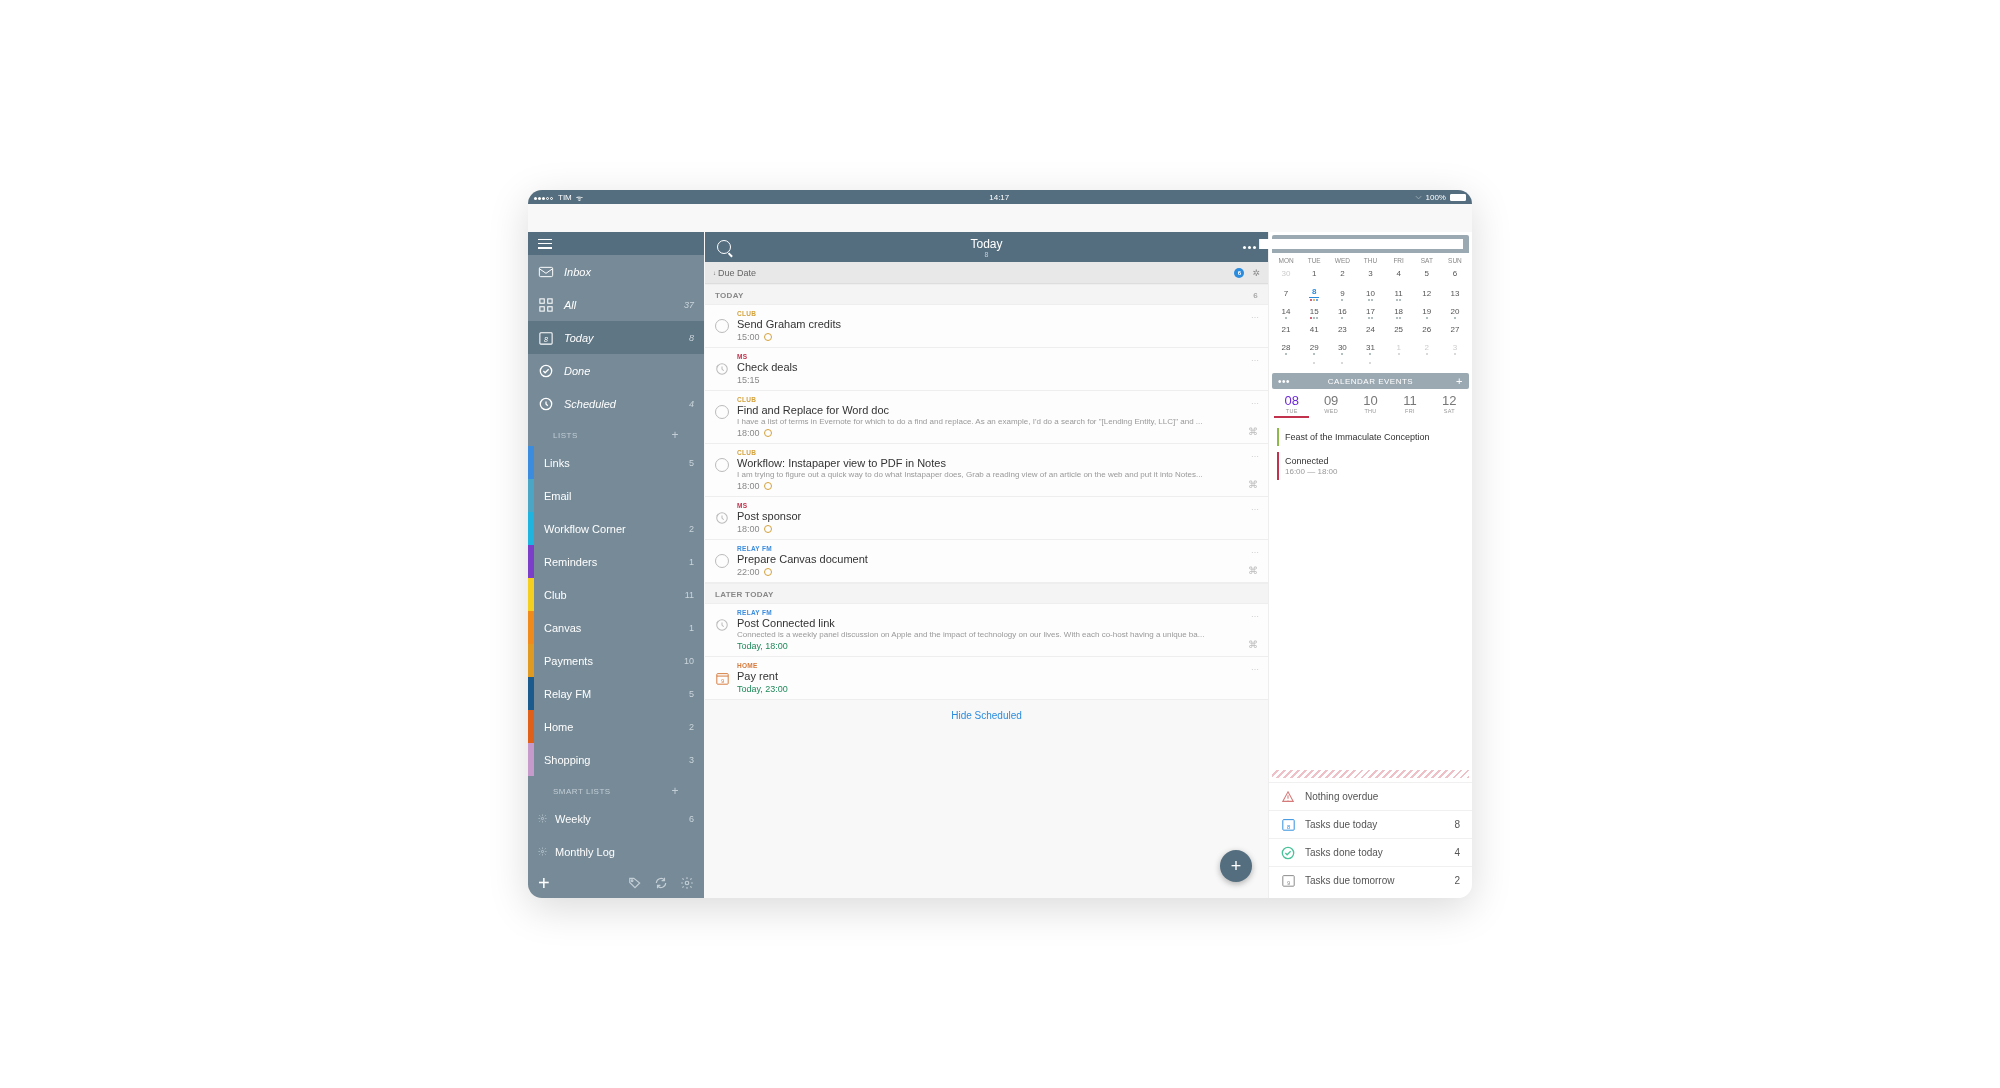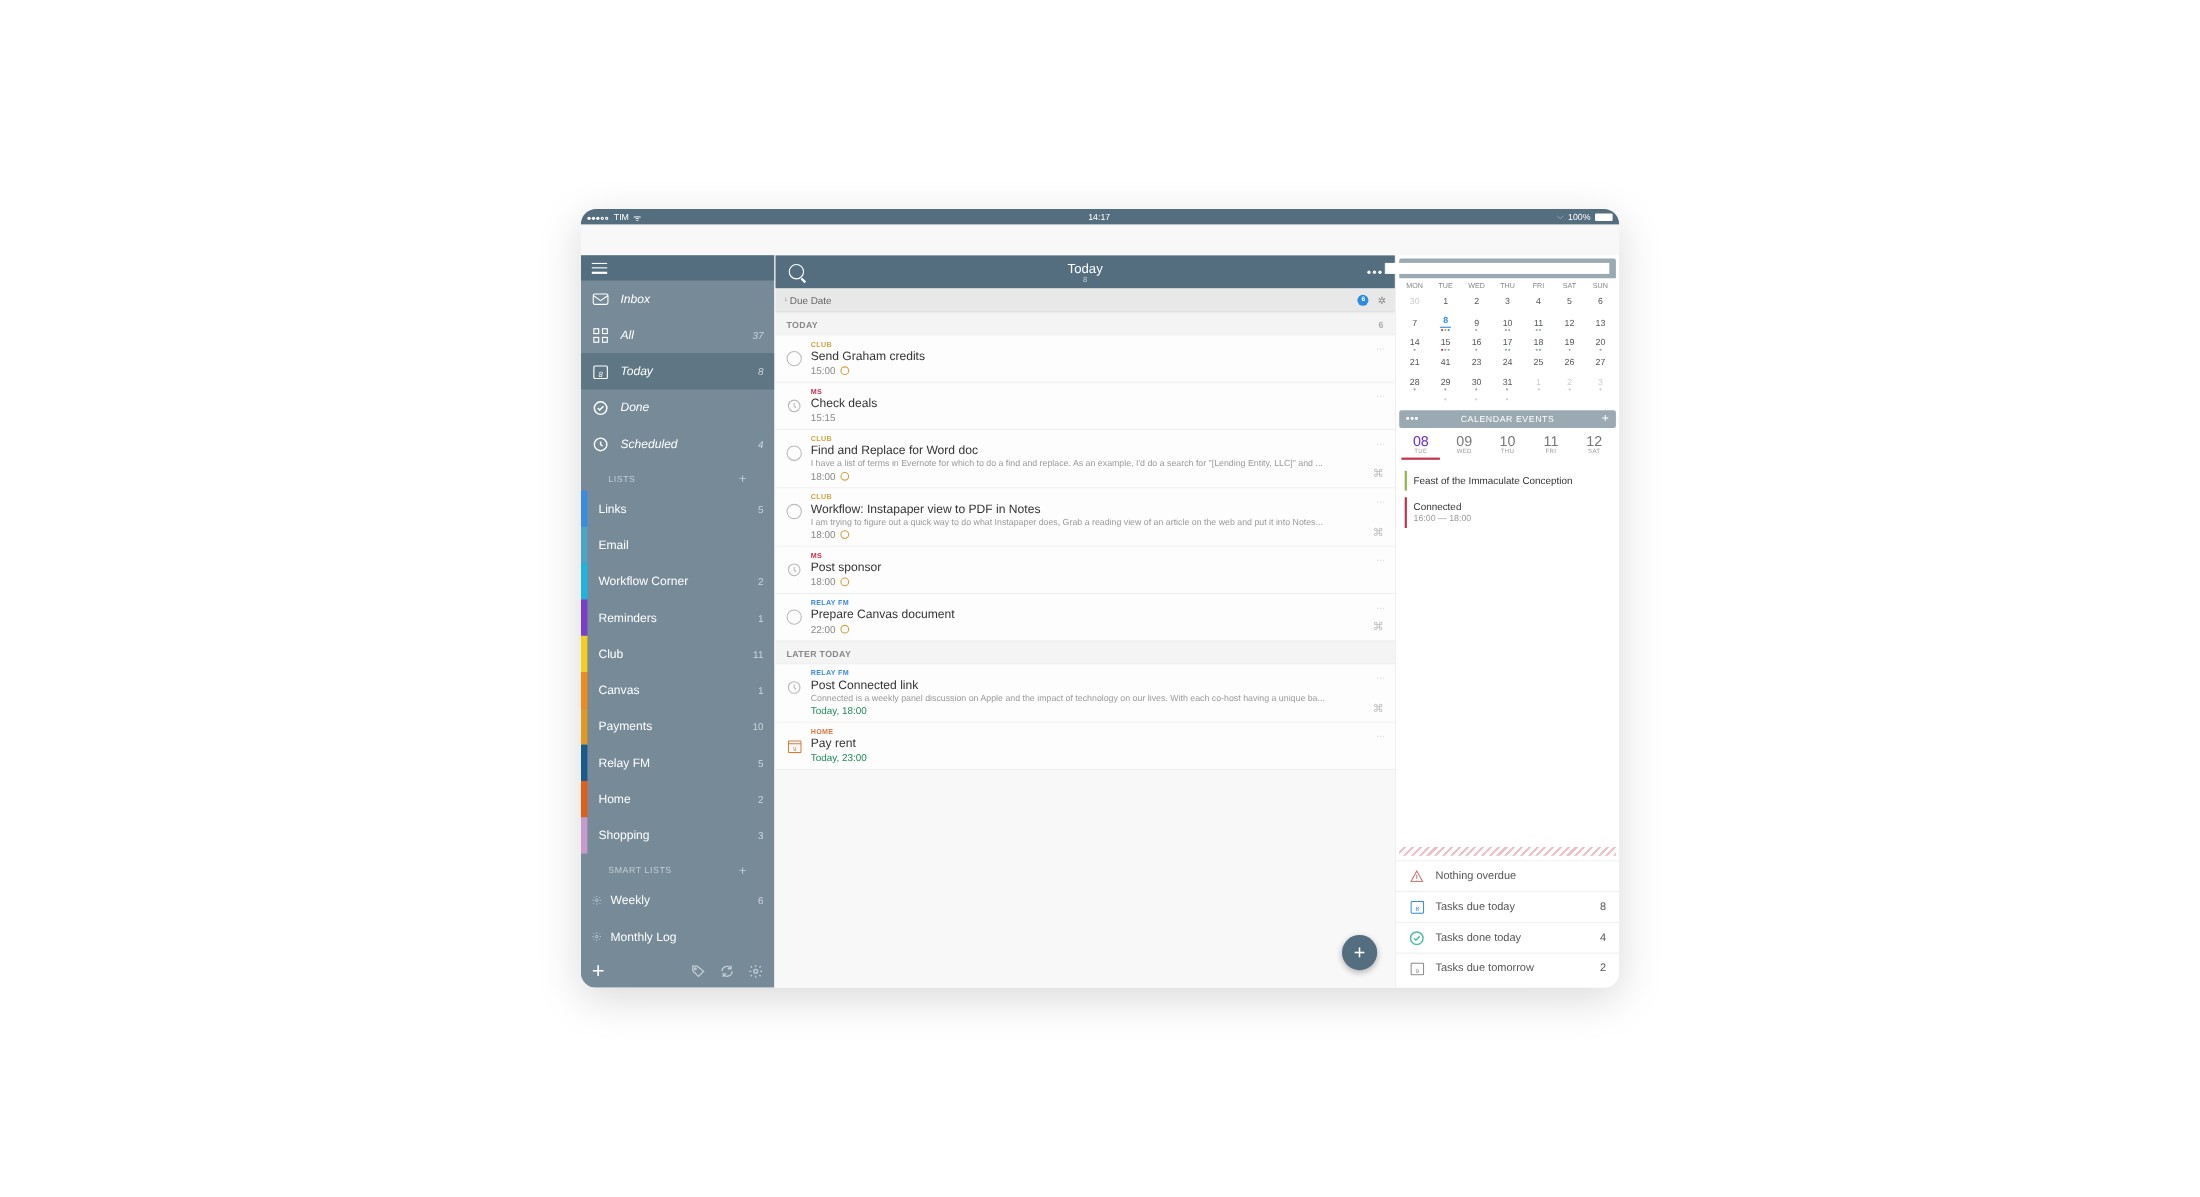--- a/index.html
+++ b/index.html
@@ -415,20 +415,21 @@
               </svg>
             </span>
       <div class="task-body">
         <div class="task-tag" style="color:#d67a3c">HOME</div>
         <div class="task-title">Pay rent</div>
 
         <div class="task-time today">Today, 23:00</div>
       </div>
       <span class="task-menu">⋯</span>
       </div>
+          <div class="hide-scheduled">Hide Scheduled</div>
         </div>
       <div class="fab">+</div>
     </div>
 
     <div class="right">
       <div class="cal-header">
         <span class="chev left">‹</span>
         <span>DECEMBER 2015</span>
         <span class="chev right">›</span>
       </div>

